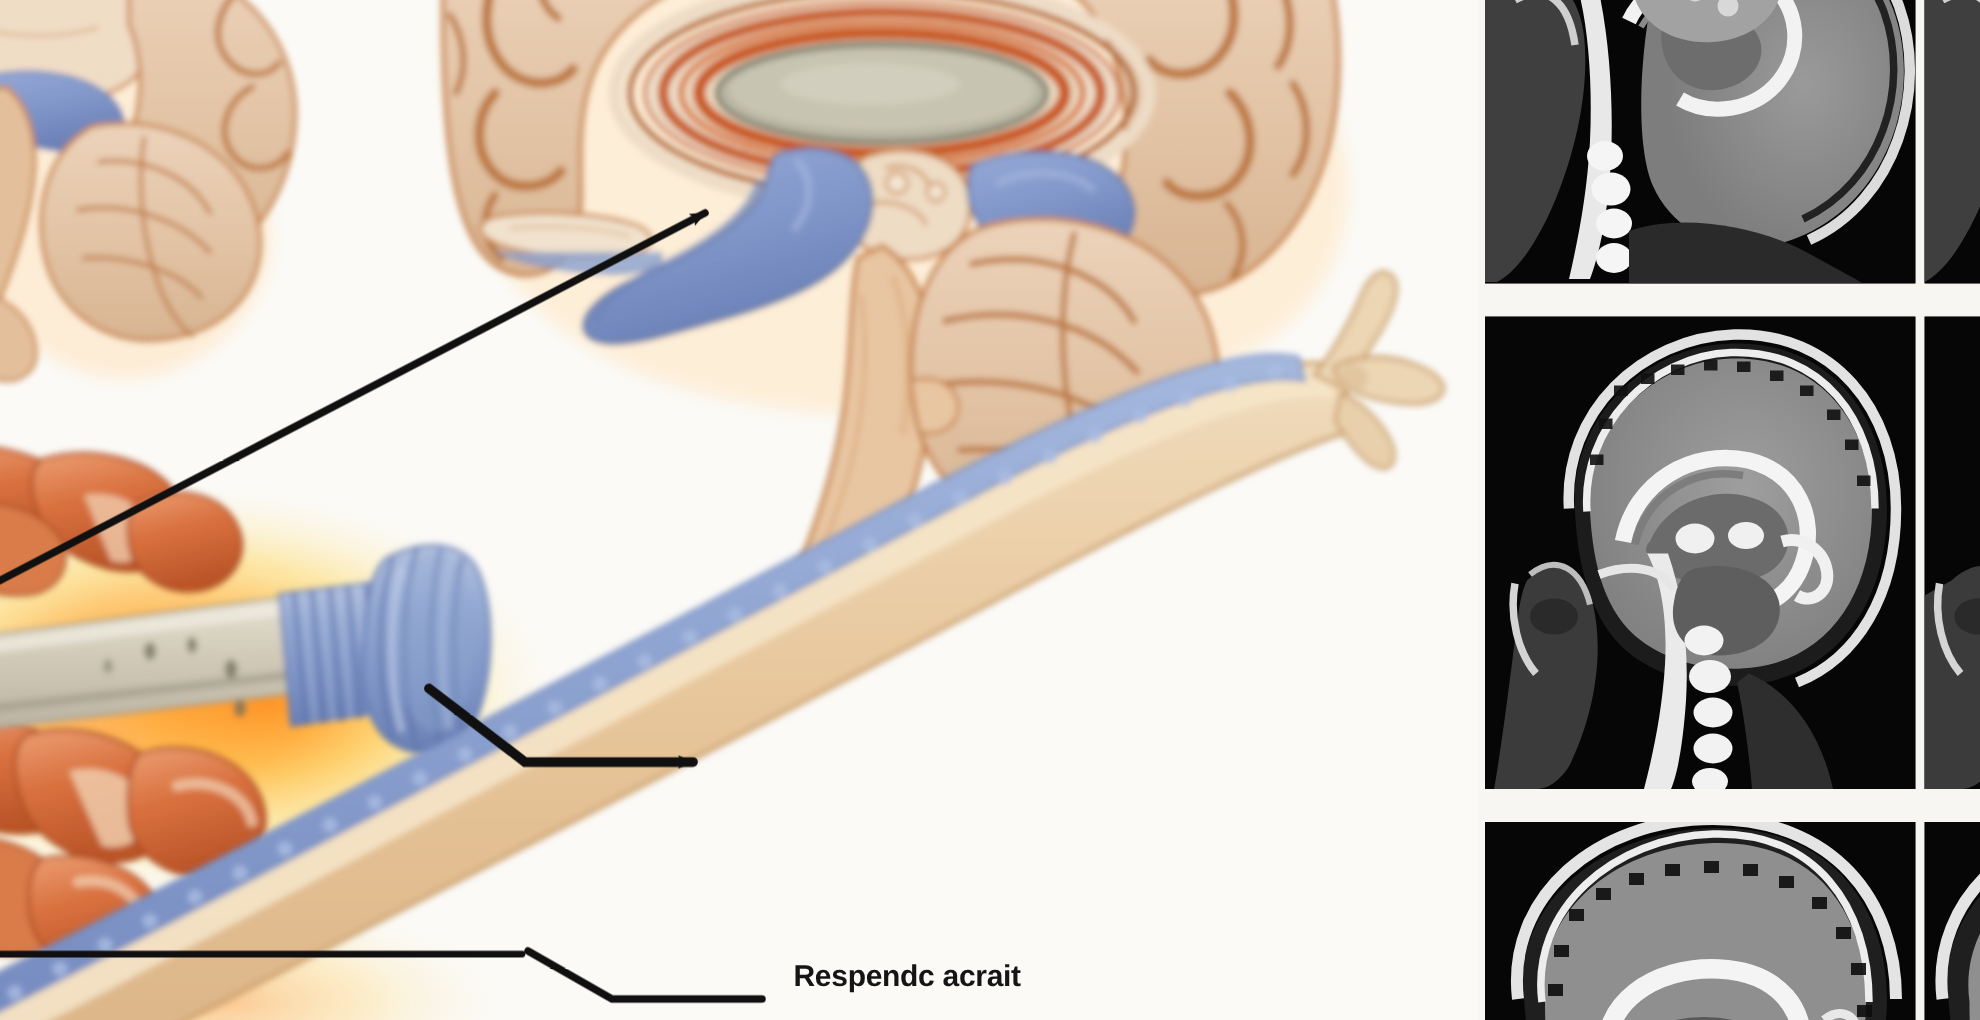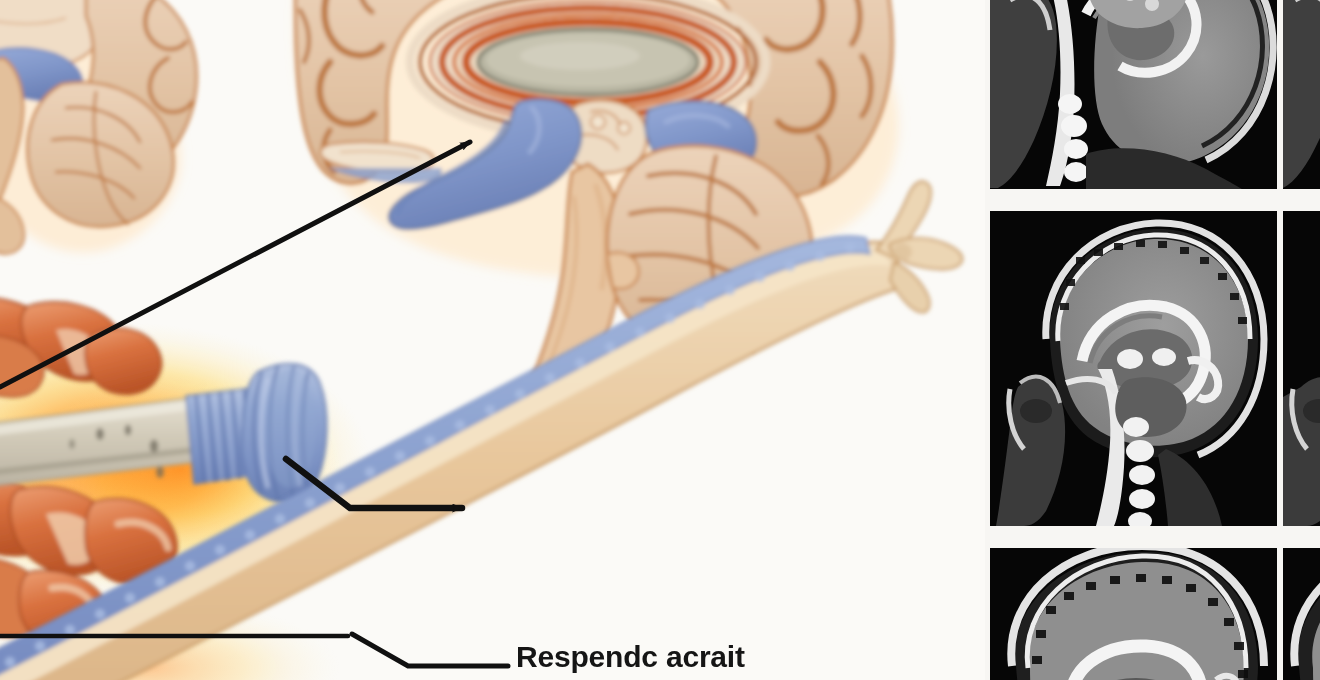--- a/index.html
+++ b/index.html
@@ -42,22 +42,22 @@
 
   
   .lbl {
     position:absolute;
     color:#151515;
     font-weight:bold;
     white-space:nowrap;
     letter-spacing:-0.2px;
   }
   #label-main {
-    left:516px; top:640px;
-    font-size:30px;
+    left:529px; top:640px;
+    font-size:20px;
   }
 </style>
 </head>
 <body>
 
 <div id="root">
 
   <div id="illustration">
 
     <svg id="illus-svg" viewBox="0 0 985 680" xmlns="http://www.w3.org/2000/svg">

